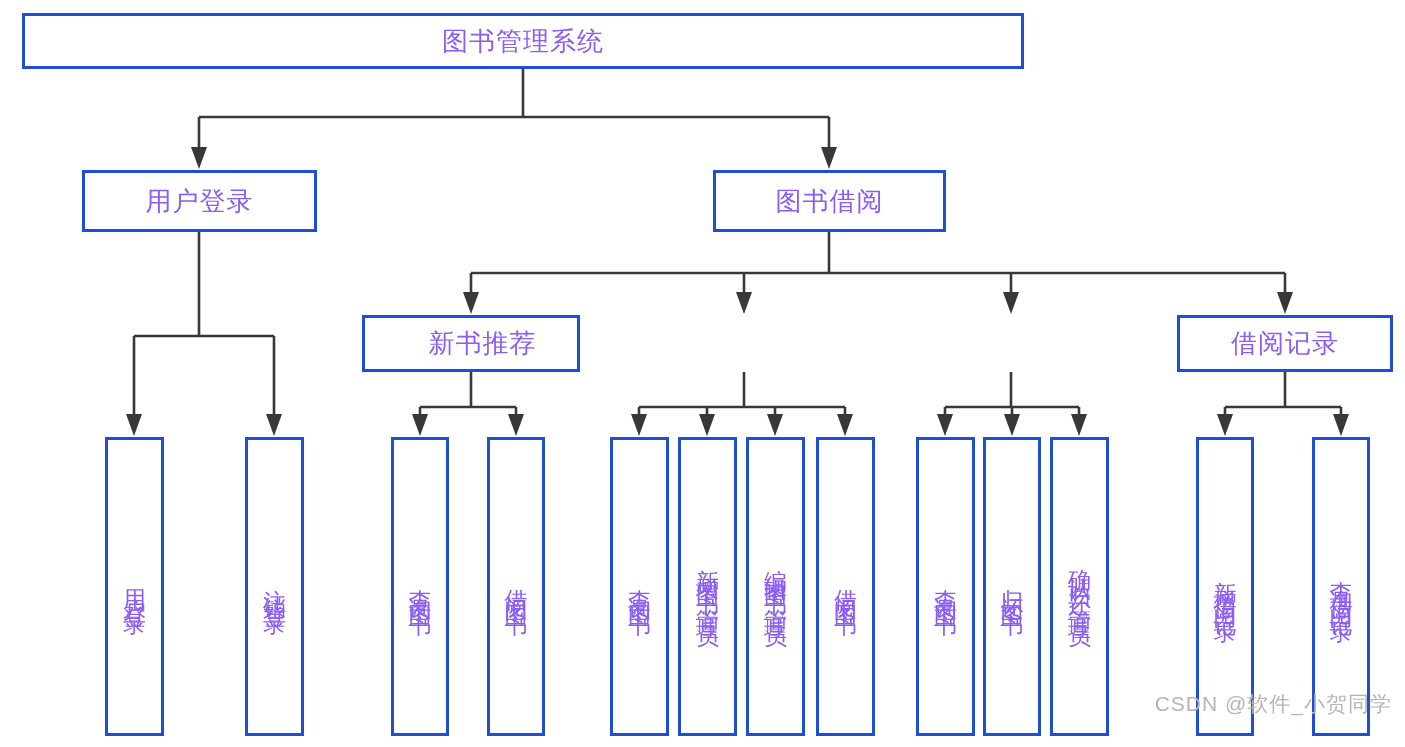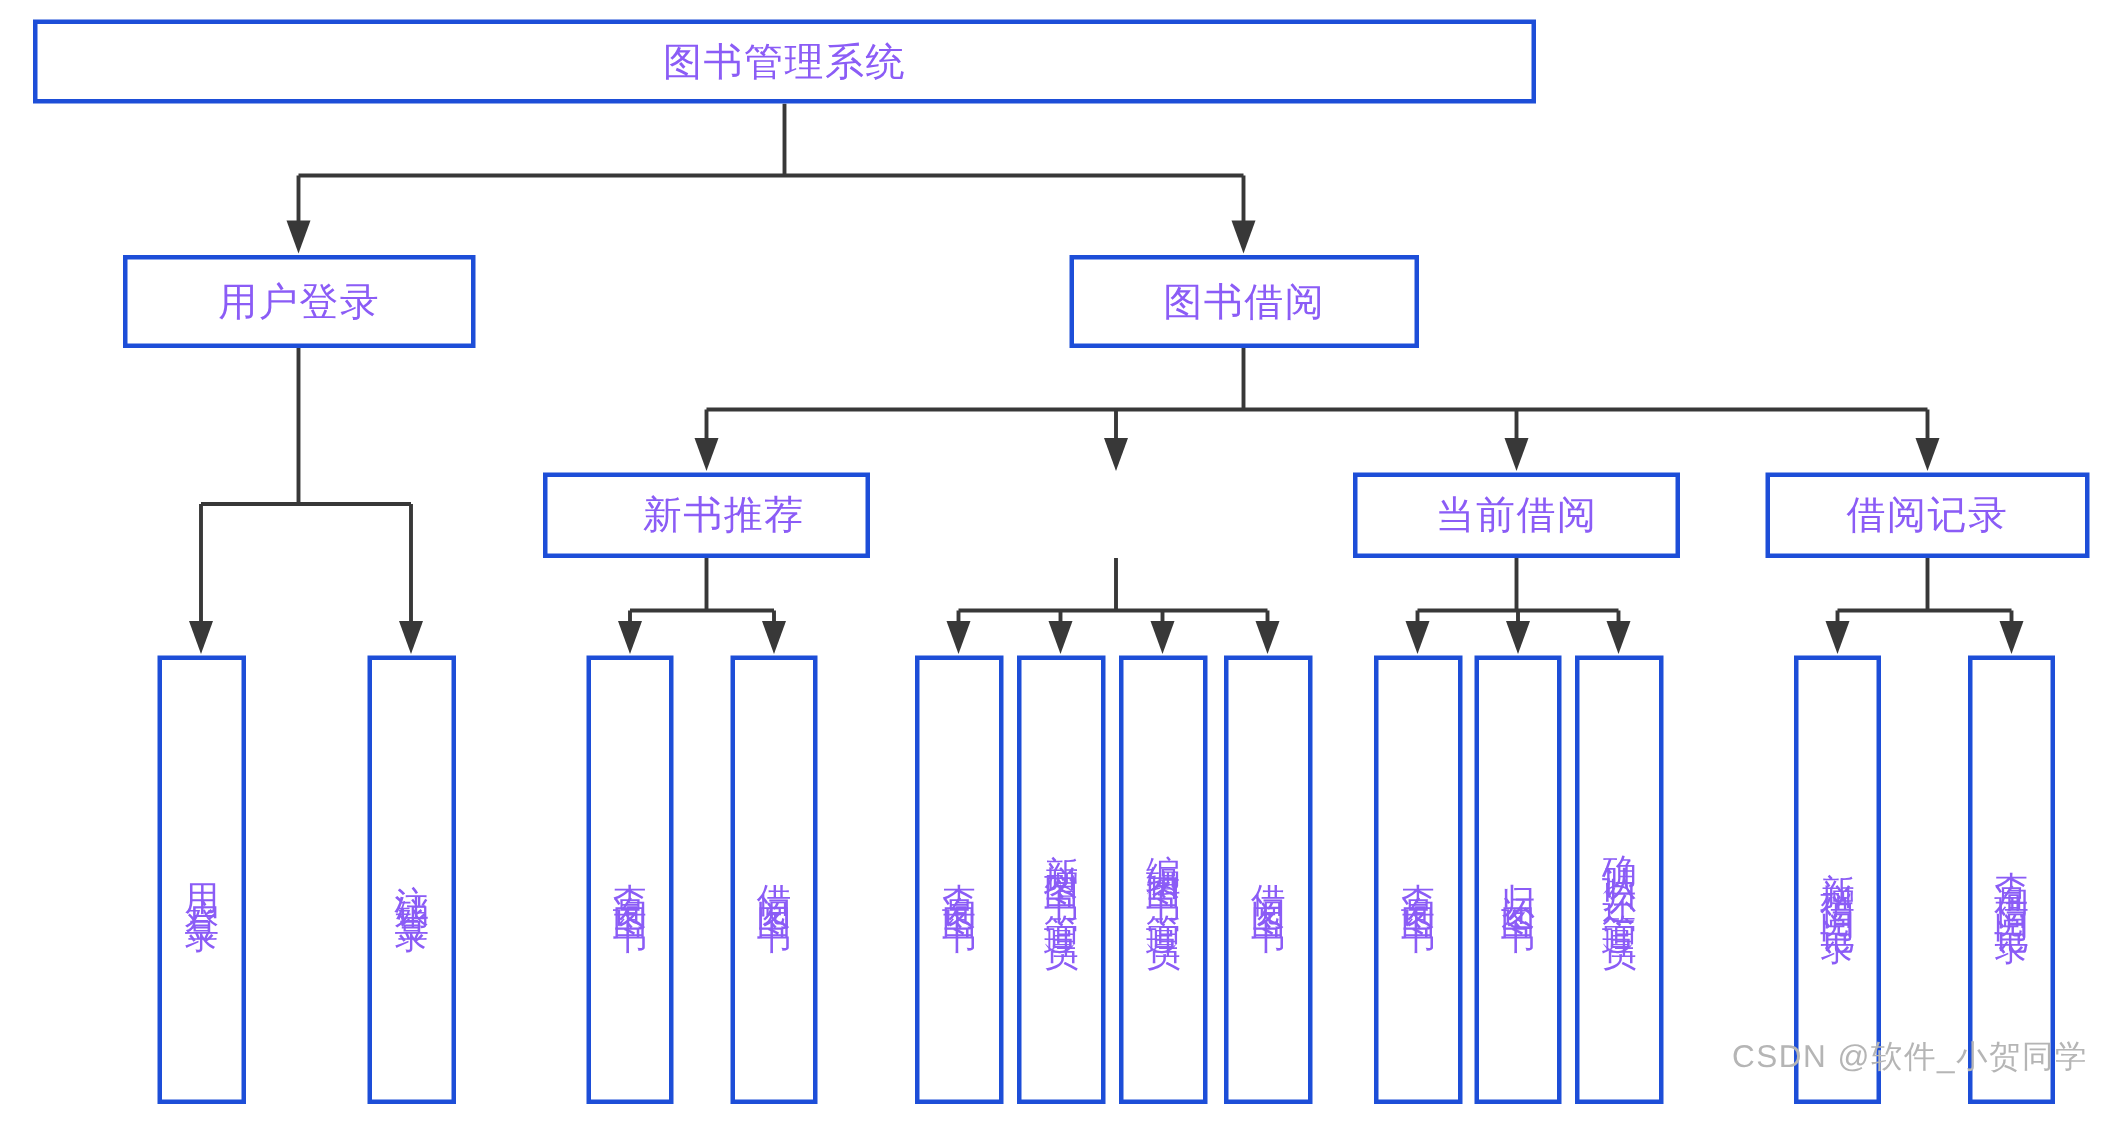--- a/index.html
+++ b/index.html
@@ -121,21 +121,20 @@
     <line x1="1341" y1="407" x2="1341" y2="416"></line>
       <polygon points="1333,414 1349,414 1341,436"></polygon>
   </svg>
 
   <div class="box hbox" style="left:22px; top:13px; width:1002px; height:56px;">图书管理系统</div>
 
   <div class="box hbox" style="left:82px; top:170px; width:235px; height:62px;">用户登录</div>
   <div class="box hbox" style="left:713px; top:170px; width:233px; height:62px;">图书借阅</div>
 
   <div class="box hbox" style="left:362px; top:315px; width:218px; height:57px;padding-left:23px;">新书推荐</div>
-  <div class="box hbox" style="left:902px; top:315px; width:218px; height:57px;">当前借阅</div>
   <div class="box hbox" style="left:1177px; top:315px; width:216px; height:57px;">借阅记录</div>
 
   <div class="box leaf" style="left:105px;">用户登录</div>
   <div class="box leaf" style="left:245px;">注销登录</div>
 
   <div class="box leaf" style="left:391px; width:58px;">查询图书</div>
   <div class="box leaf" style="left:487px; width:58px;">借阅图书</div>
 
   <div class="box leaf" style="left:610px;">查询图书</div>
   <div class="box leaf" style="left:678px;">新增图书（管理员）</div>

